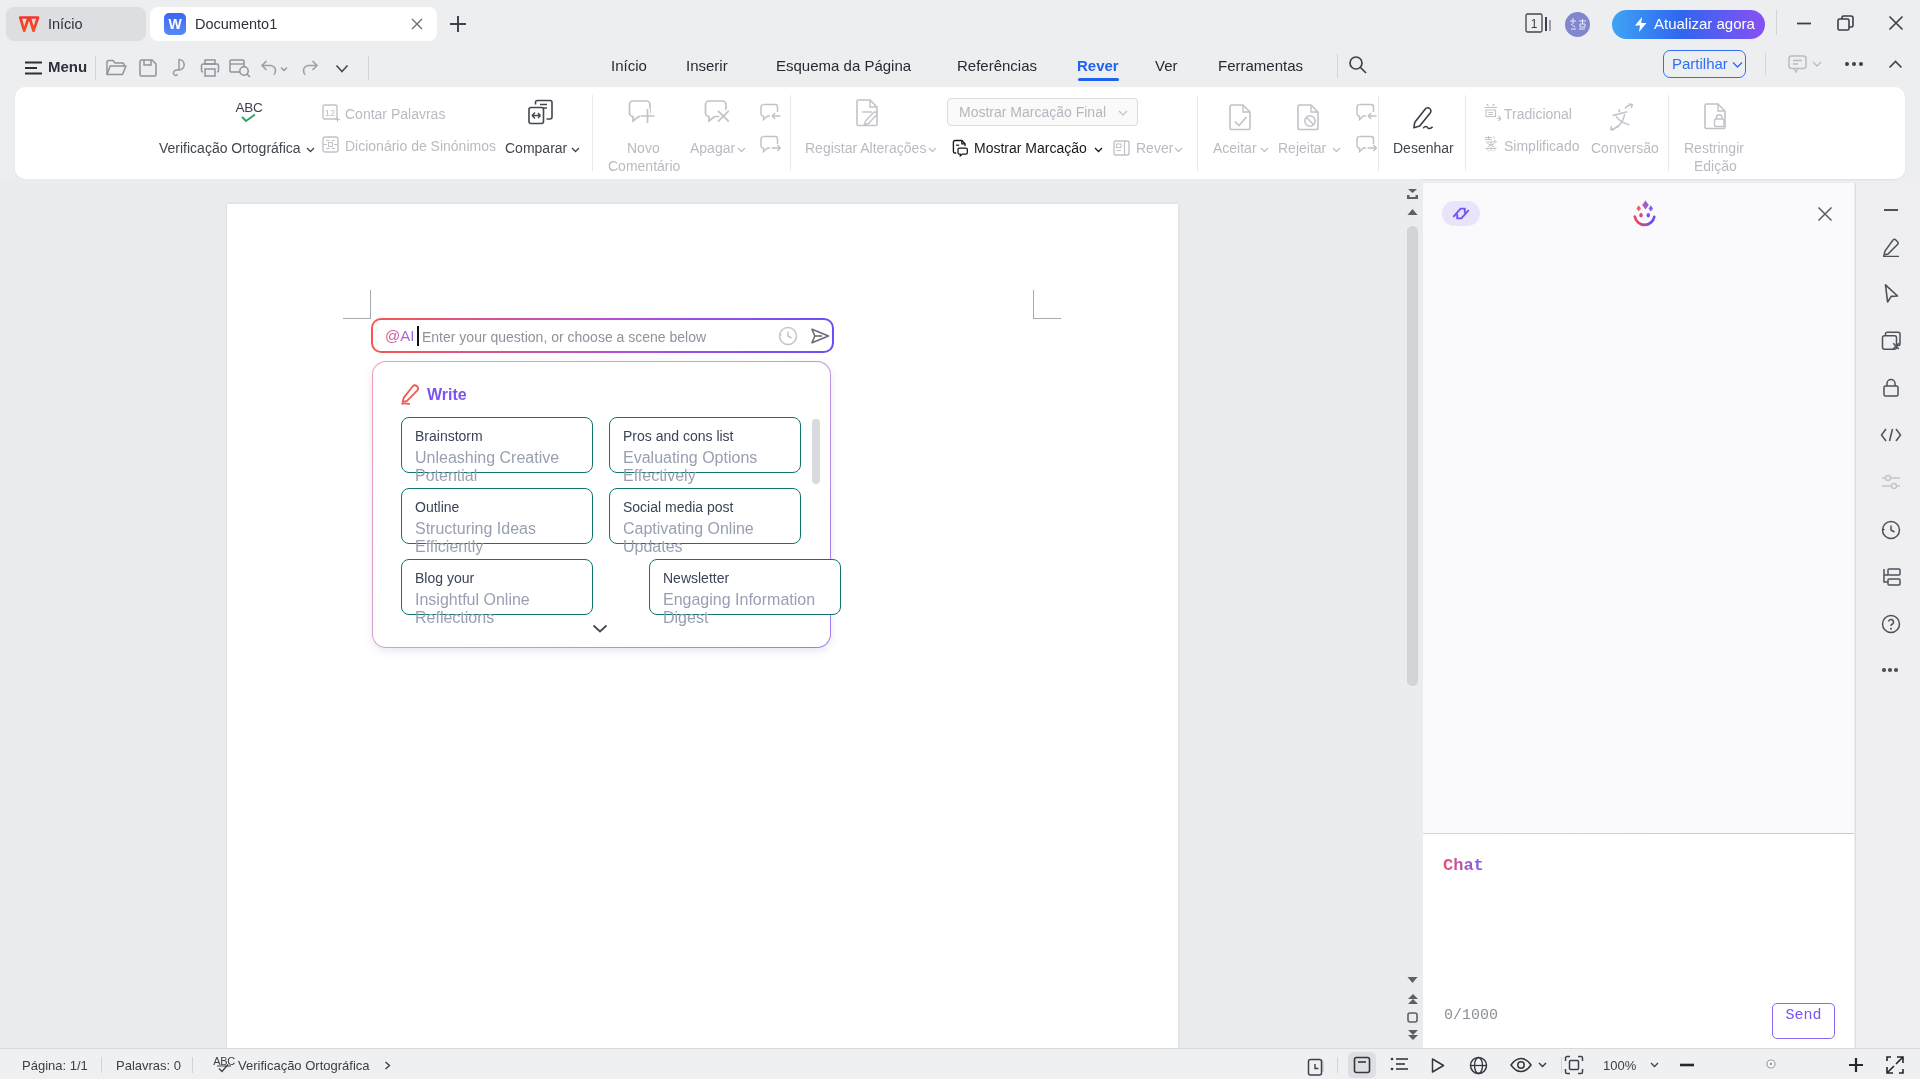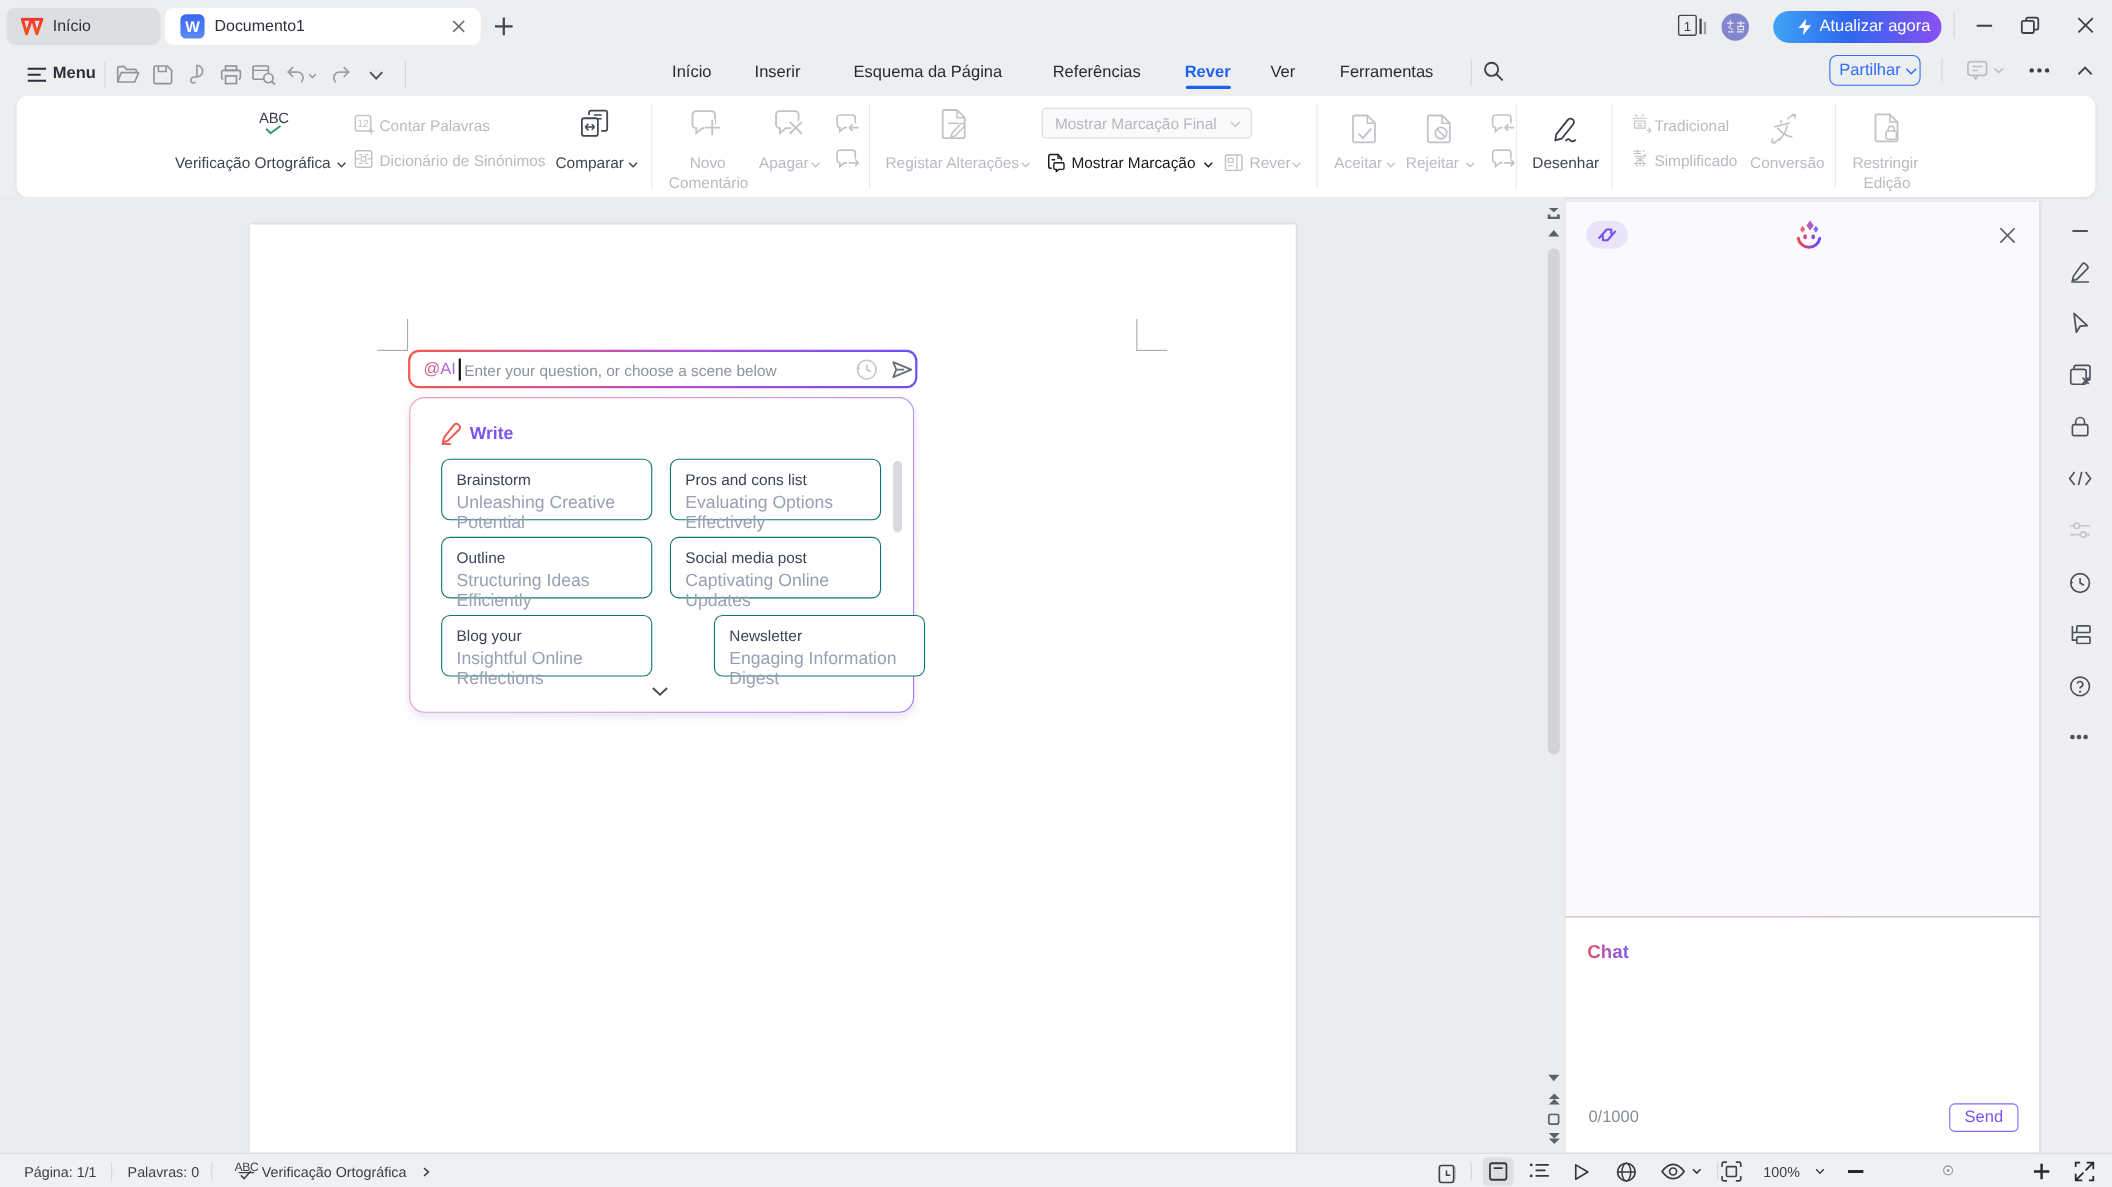--- a/index.html
+++ b/index.html
@@ -46,29 +46,29 @@
   #writewrap { position:absolute; left:145px; top:157px; width:459px; height:287px; border-radius:14px;
       background:linear-gradient(135deg,#f2a0ae,#c99fd8 50%,#9b79f3); padding:1px; box-shadow:0 3px 8px rgba(140,110,200,0.18); }
   #write { width:100%; height:100%; border-radius:13px; background:#ffffff; position:relative; }
   .wtitle { position:absolute; left:54px; top:24px; font-size:16px; font-weight:700; color:#7c52f0; }
   .card { position:absolute; width:192px; height:56px; border:1px solid #0f766e; border-radius:8px; background:#fff; }
   .card .t { position:absolute; left:13px; top:10px; font-size:14px; color:#3b4356; }
   .card .s { position:absolute; left:13px; top:31px; font-size:16px; color:#989fb2; }
   .wsb { position:absolute; left:439px; top:57px; width:8px; height:65px; background:#d9dadd; border-radius:4px; }
 
   
-  #rpanel { left:1423px; top:183px; width:431px; height:865px; background:#a3a3a3; }
+  #rpanel { left:1423px; top:183px; width:431px; height:865px; background:#8b5cf6;font-family:Liberation Mono, monospace; }
   #rpanel .upper { position:absolute; left:0; top:0; width:431px; height:650px; background:#fafafd; }
   #rpanel .chat { position:absolute; left:0; top:651px; width:431px; height:214px; background:#ffffff; }
   .chatdiv { position:absolute; left:0; top:650px; width:431px; height:1px;
       background:linear-gradient(90deg,#f0c9d4,#cdc2f2); }
   .chattitle { position:absolute; left:20px; top:22px; font-size:17px; font-weight:700;
       background:linear-gradient(90deg,#e8506e,#7a5af5); -webkit-background-clip:text; background-clip:text; color:transparent; }
   .counter { position:absolute; left:21px; top:173px; font-size:15px; color:#8b9097; }
-  .sendbtn { position:absolute; left:349px; top:169px; width:63px; height:26px; border:1px solid #8a68f5; border-radius:5px;
+  .sendbtn { position:absolute; left:349px; top:169px; width:63px; height:36px; border:1px solid #8a68f5; border-radius:5px;
       font-size:15px; color:#7a52f0; text-align:center; line-height:24px; }
 
   
   #rsidebar { left:1855px; top:183px; width:65px; height:865px; background:#efeff1; border-left:1px solid #dddee1; }
 
   
   #statusbar { left:0; top:1048px; width:1920px; height:31px; background:#eff0f2; border-top:1px solid #d8dadd; }
   .sbtext { position:absolute; top:9px; font-size:13px; color:#3a4047; white-space:nowrap; }
 
   

